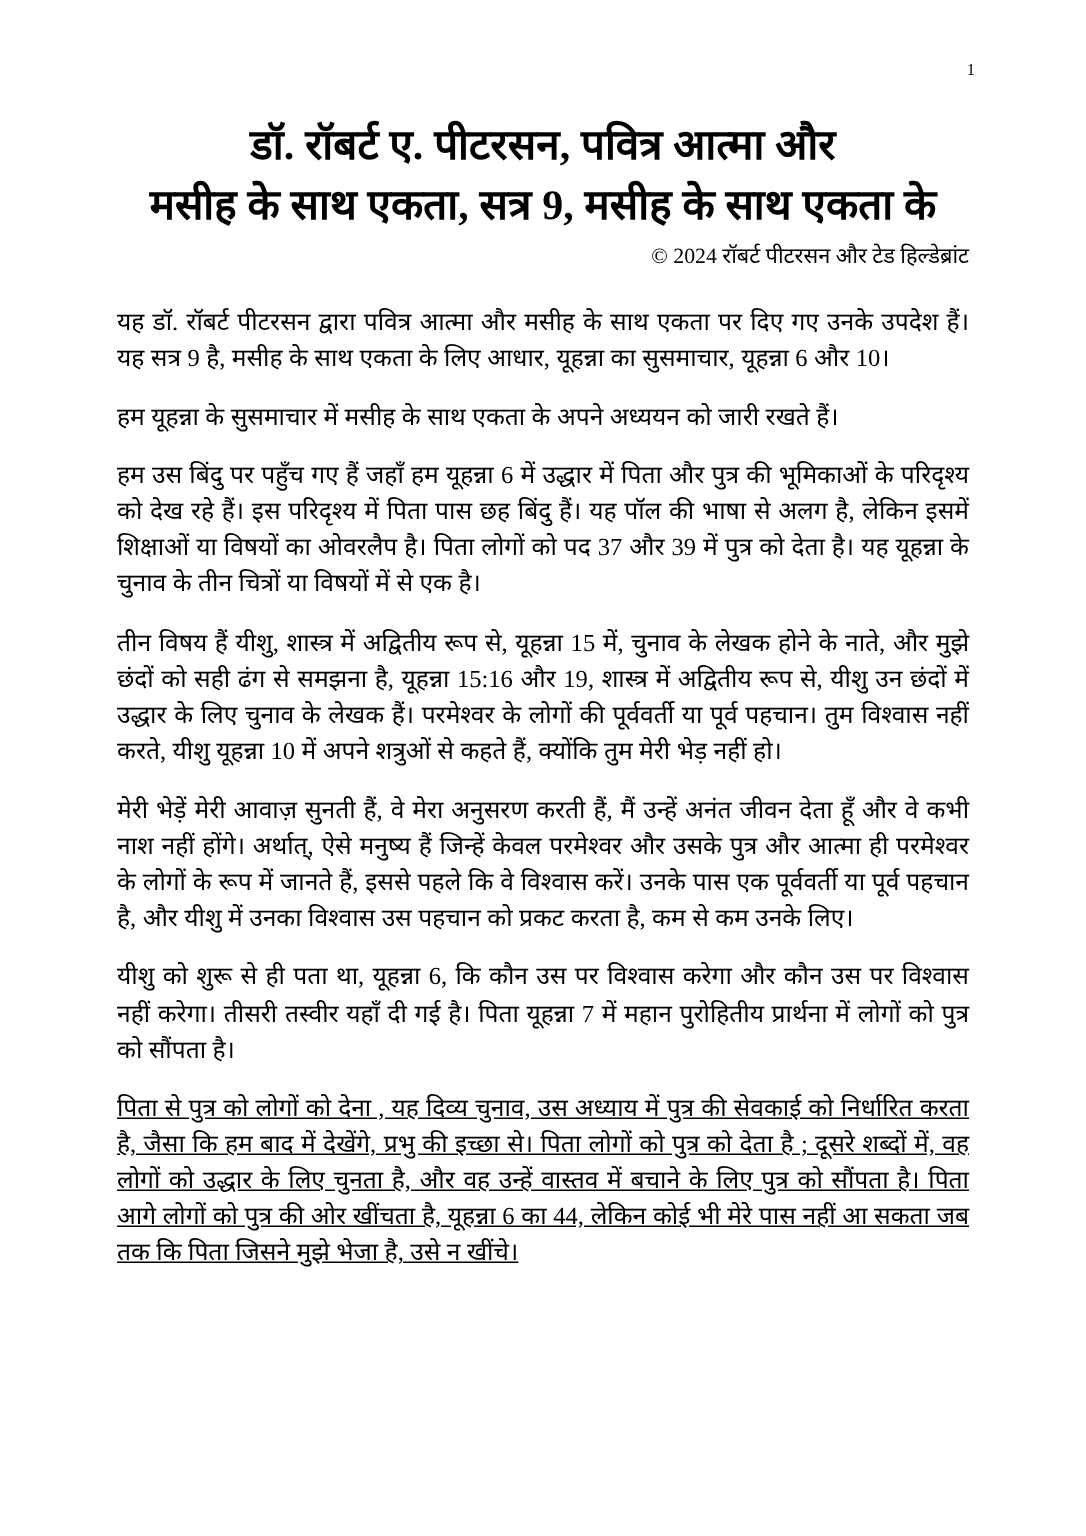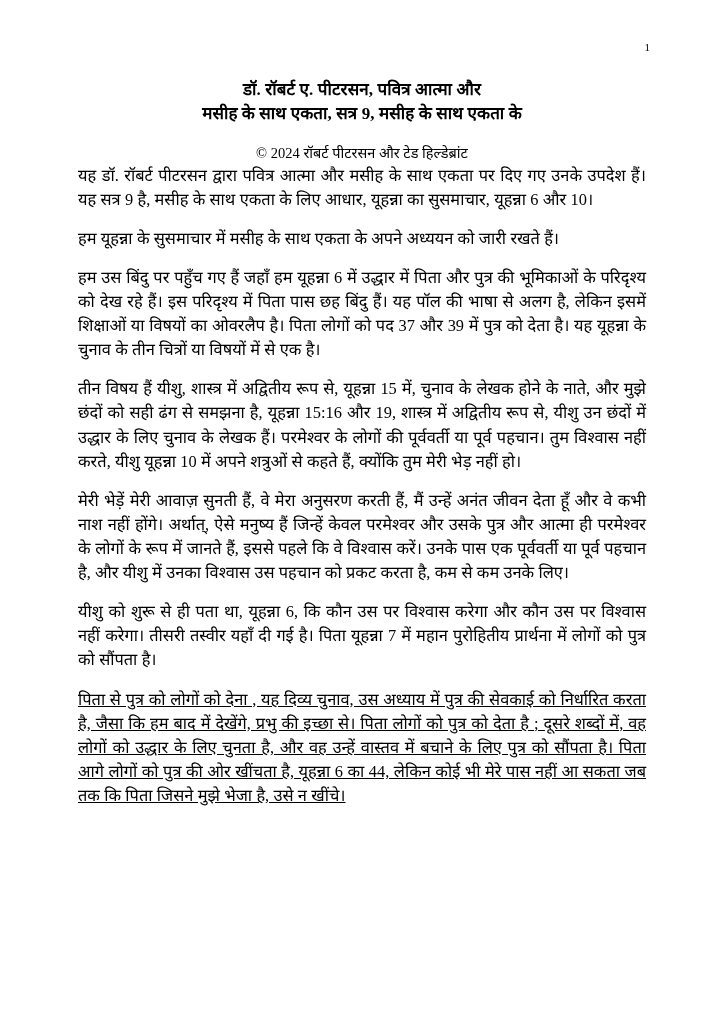--- a/index.html
+++ b/index.html
@@ -28,35 +28,36 @@
     right: 74px;
     font-size: 11px;
     line-height: 1;
     color: #000;
     font-family: "Liberation Serif", serif;
   }
   .doc-title {
     margin: 0;
     padding-top: 78px;
     text-align: center;
-    font-size: 17px;
+    font-size: 28px;
     font-weight: bold;
     line-height: 1.42;
     letter-spacing: 0.1px;
   }
   .doc-title .line {
     display: block;
   }
   .copyright {
-    text-align: center;
+    text-align: right;
     font-size: 14.5px;
-    margin-top: 17px;
+    margin-top: 3px;
     line-height: 1.4;
   }
   .body-content {
+    margin-top: 22px;
   }
   p.para {
     margin: 0 0 15px 0;
     font-size: 16.4px;
     line-height: 1.47;
     text-align: justify;
     text-justify: inter-word;
     word-spacing: 0.2px;
   }
   p.para:last-child {

